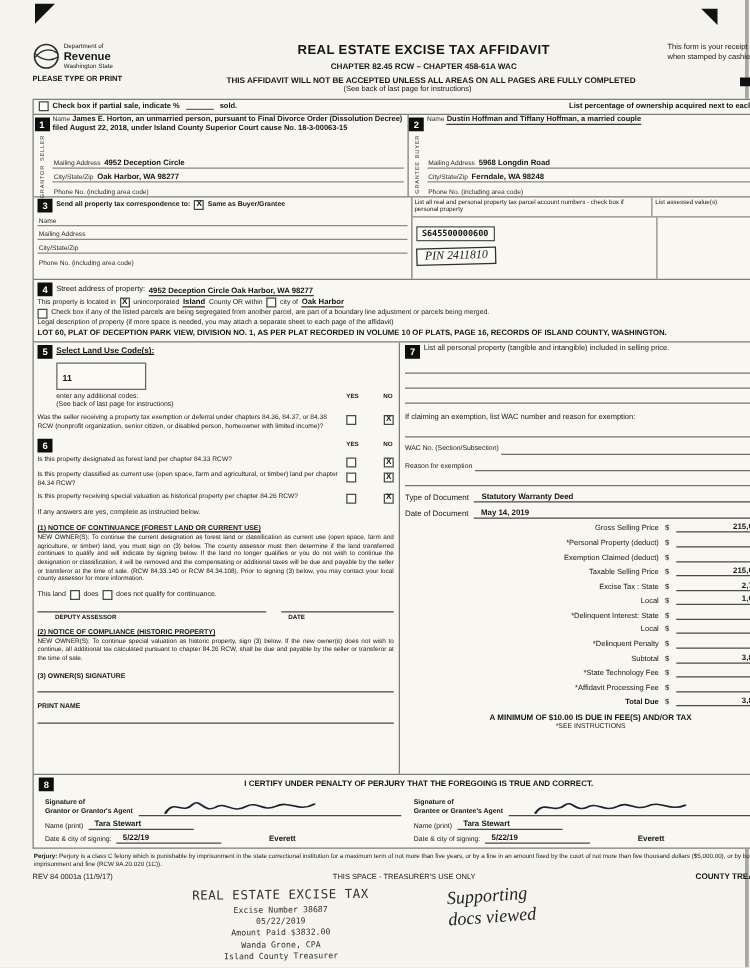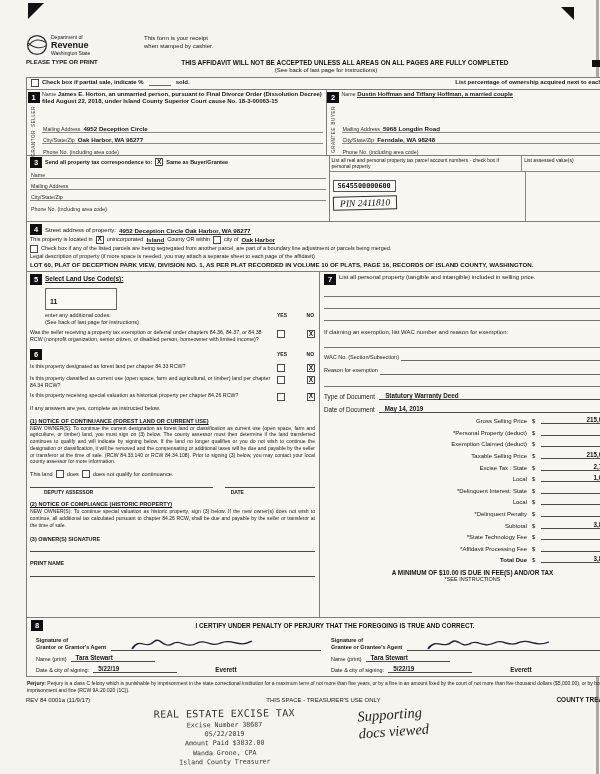--- a/index.html
+++ b/index.html
@@ -135,20 +135,24 @@
           <circle cx="12" cy="12" r="10.3" fill="none" stroke="#2c2c2c" stroke-width="1.4"></circle>
           <path d="M2.5 13 C8 5, 16 5, 22 9.5" fill="none" stroke="#2c2c2c" stroke-width="1.1"></path>
           <path d="M2 9.5 C8 16, 17 16.5, 22.5 12.5" fill="none" stroke="#2c2c2c" stroke-width="1.1"></path>
         </svg>
         <div>
           <div class="t5">Department of</div>
           <div class="logo-rev">Revenue</div>
           <div class="t5">Washington State</div>
         </div>
       </div>
+      <div class="title-block">
+        <div class="main-title b">REAL ESTATE EXCISE TAX AFFIDAVIT</div>
+        <div class="t65 b chapter">CHAPTER 82.45 RCW – CHAPTER 458-61A WAC</div>
+      </div>
       <div class="receipt">
         <span>This form is your receipt</span><br>
         <span>when stamped by cashier.</span>
       </div>
     </div>
 
     <div class="type-row">
       <div class="t6 b">PLEASE TYPE OR PRINT</div>
       <div class="warn t65 b">THIS AFFIDAVIT WILL NOT BE ACCEPTED UNLESS ALL AREAS ON ALL PAGES ARE FULLY COMPLETED</div>
       <div class="blackbar"></div>

